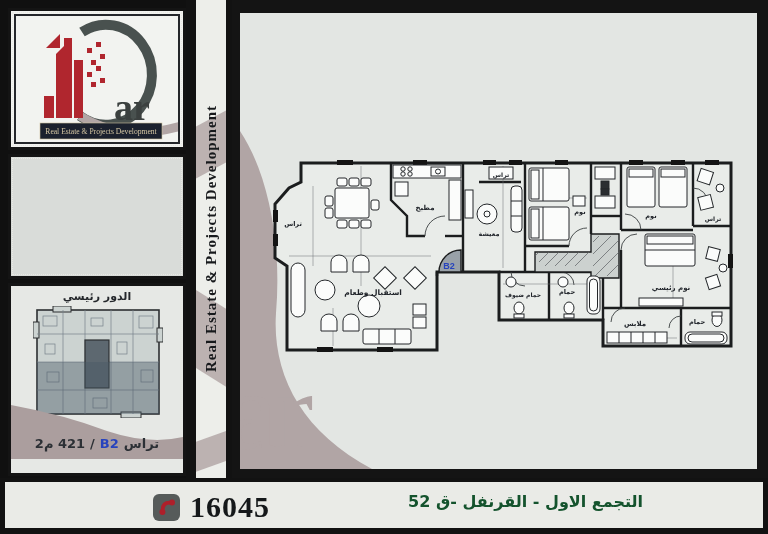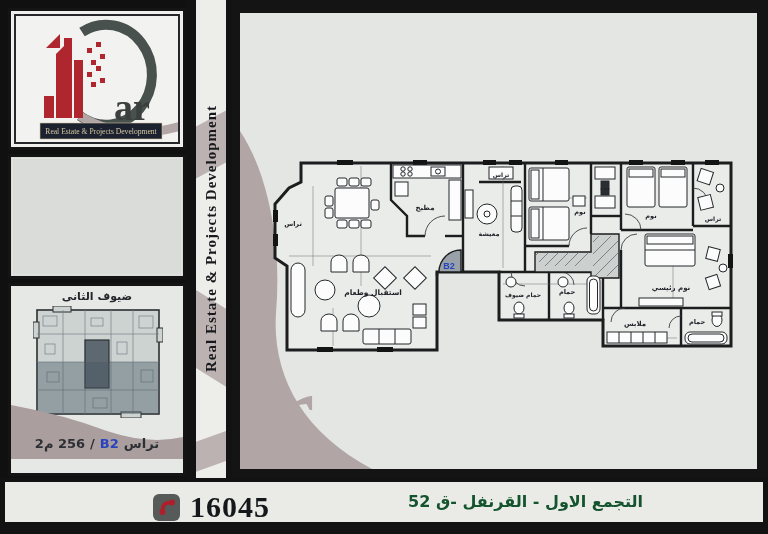--- a/index.html
+++ b/index.html
@@ -30,21 +30,21 @@
   .mauve-chip{position:absolute;background:#b3a7a7;opacity:.85;}
   
   .main-panel{position:absolute;left:232px;top:0;width:536px;height:478px;background:#141414;}
   .main-inner{position:absolute;left:8px;top:13px;right:11px;bottom:9px;background:#e3e6e3;overflow:hidden;}
   .watermark-ar{position:absolute;left:-12px;top:342px;font-family:"Liberation Serif",serif;
                 font-size:112px;line-height:1;color:#b1a5a5;letter-spacing:-2px;z-index:1;}
   .crescent{position:absolute;left:0;top:0;z-index:1;}
   .plan-svg{position:absolute;left:33px;top:145px;z-index:2;}
   
   .footer{position:absolute;left:0;top:478px;width:768px;height:56px;background:#121212;}
-  .footer-bar{position:absolute;left:5px;right:5px;top:4px;height:40px;background:#eaebe7;}
+  .footer-bar{position:absolute;left:5px;right:5px;top:4px;height:46px;background:#eaebe7;}
   .phone-group{position:absolute;left:148px;top:8px;display:flex;align-items:center;gap:10px;}
   .phone-box{width:27px;height:27px;border-radius:6px;background:#565b5a;display:flex;align-items:center;justify-content:center;}
   .phone-number{font-family:"Liberation Serif",serif;font-weight:bold;font-size:30px;color:#15181a;letter-spacing:1px;}
   .location{position:absolute;left:260px;right:120px;top:10px;text-align:right;direction:rtl;
             font-family:"DejaVu Sans",sans-serif;font-weight:bold;font-size:16px;color:#14532d;}
   
   text.room{font-family:"DejaVu Sans",sans-serif;fill:#20242a;font-weight:600;}
 </style>
 </head>
 <body>
@@ -76,21 +76,21 @@
 
         <rect x="24" y="107" width="122" height="16" fill="#1b212e" stroke="#cfc39f" stroke-width="0.6"></rect>
         <text x="85" y="118" text-anchor="middle" font-family="Liberation Serif, serif" font-size="7.6" fill="#d6c8a4">Real Estate &amp; Projects Development</text>
       </svg>
     </div>
   </div>
 
   <div class="panel blank-panel tex"></div>
 
   <div class="panel thumb-panel tex">
-    <div class="thumb-title">ضيوف الثانى</div>
+    <div class="thumb-title">الدور رئيسي</div>
 
     <svg class="thumb-svg" width="130" height="112" viewBox="0 0 130 112">
       <rect x="4" y="4" width="122" height="104" fill="#ccd3d1" stroke="#2c2f31" stroke-width="1.6"></rect>
       <rect x="20" y="0" width="18" height="6" fill="#ccd3d1" stroke="#2c2f31" stroke-width="1"></rect>
       <rect x="0" y="16" width="6" height="16" fill="#ccd3d1" stroke="#2c2f31" stroke-width="1"></rect>
       <rect x="124" y="22" width="6" height="14" fill="#ccd3d1" stroke="#2c2f31" stroke-width="1"></rect>
       <rect x="88" y="106" width="20" height="6" fill="#ccd3d1" stroke="#2c2f31" stroke-width="1"></rect>
       <g stroke="#76828a" stroke-width="0.7" fill="none">
         <line x1="30" y1="4" x2="30" y2="108"></line>
           <line x1="52" y1="4" x2="52" y2="108"></line>
@@ -111,21 +111,21 @@
       <rect x="52" y="34" width="24" height="48" fill="#5d6870" stroke="#2c2f31" stroke-width="1.2"></rect>
       <rect x="4" y="56" width="122" height="52" fill="rgba(72,88,100,0.42)"></rect>
     </svg>
     <svg class="mauve-band" width="172" height="60" viewBox="0 0 172 60">
       <path d="M0,60 L0,6 Q54,16 96,32 Q138,46 172,38 L172,60 Z" fill="#ab9e9e"></path>
     </svg>
     <div class="thumb-caption">
       <span>تراس</span>
       <span class="code-blue">B2</span>
       <span>/</span>
-      <span>256 م2</span>
+      <span>421 م2</span>
     </div>
   </div>
 
   <div class="strip">
     <div class="strip-inner tex">
       <div class="mauve-chip" style="left:-4px;top:118px;width:40px;height:52px;transform:skewY(-28deg);"></div>
       <div class="mauve-chip" style="left:-4px;top:300px;width:40px;height:78px;transform:skewY(32deg);"></div>
       <div class="mauve-chip" style="left:-4px;top:436px;width:40px;height:30px;transform:skewY(-20deg);"></div>
       <div class="strip-text">Real Estate &amp; Projects Development</div>
     </div>

